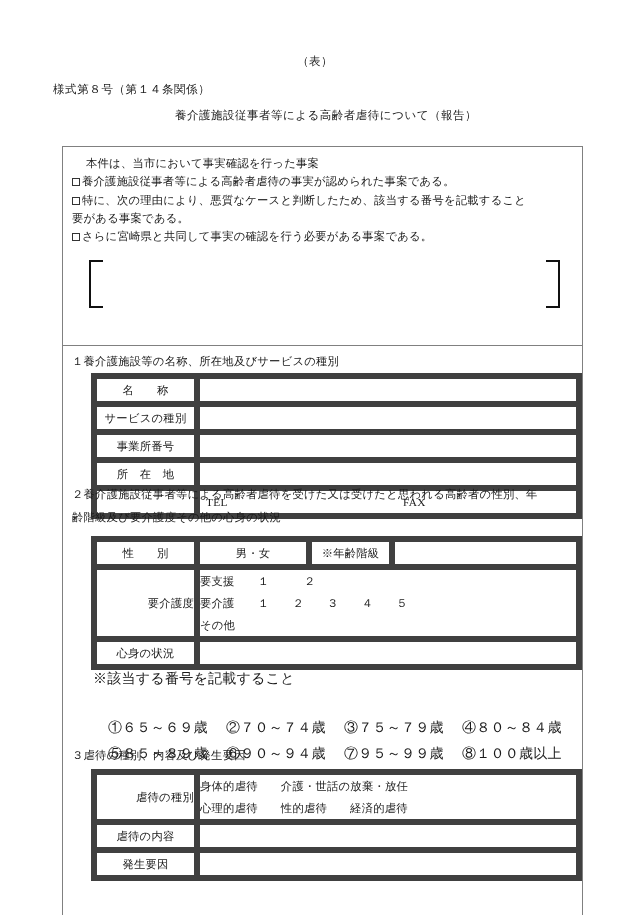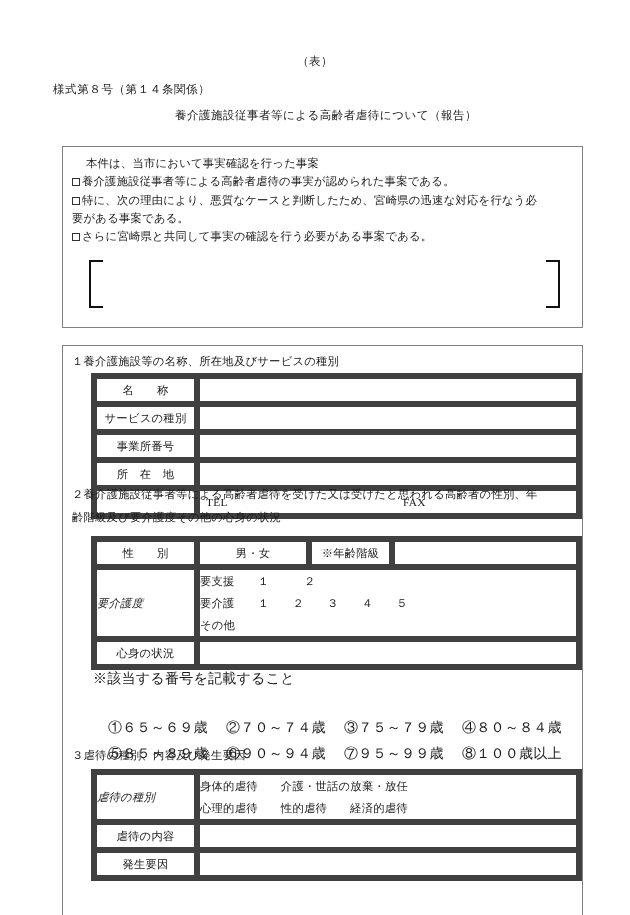--- a/index.html
+++ b/index.html
@@ -49,21 +49,21 @@
   .outer-box {
     position: absolute;
     border: 1px solid #808080;
     background: #fff;
     box-sizing: border-box;
   }
   #box-top {
     left: 62px;
     top: 146px;
     width: 521px;
-    height: 182px;
+    height: 232px;
   }
   #box-main {
     left: 62px;
     top: 345px;
     width: 521px;
     height: 664px;
     padding-left: 32px;
   }
 
   
@@ -148,21 +148,21 @@
     letter-spacing: .3px;
   }
   .telfax .fax {
     position: absolute; left: 203px; top: 50%;
     transform: translateY(-50%);
     font-family: "Liberation Serif", serif;
     letter-spacing: .3px;
   }
 
   
-  td.care-lbl { text-align: left; font-style: italic; }
+  td.care-lbl { text-align: right; }
   td.care-val { padding-left: 6px; }
   .care-row { line-height: 1.95; white-space: pre; }
 
   
   td.kind-val { padding-left: 6px; }
   .kind-row { line-height: 1.95; white-space: pre; }
 
   
   .note {
     position: absolute;
@@ -186,21 +186,21 @@
 <div class="outer-box" id="box-top">
 
   <div class="chk-block">
     <div class="chk-lead">本件は、当市において事実確認を行った事案</div>
 
     <div class="chk-line">
       <span class="chk-box"></span><span>養介護施設従事者等による高齢者虐待の事実が認められた事案である。</span>
     </div>
 
     <div class="chk-line">
-      <span class="chk-box"></span><span>特に、次の理由により、悪質なケースと判断したため、宮崎県の迅速な対応を行なう必</span>
+      <span class="chk-box"></span><span>特に、次の理由により、悪質なケースと判断したため、該当する番号を記載すること</span>
     </div>
     <div class="chk-cont">要がある事案である。</div>
 
     <div class="chk-line">
       <span class="chk-box"></span><span>さらに宮崎県と共同して事実の確認を行う必要がある事案である。</span>
     </div>
   </div>
 
   <div class="bracket-area">
     <div class="brk brk-l"></div>

